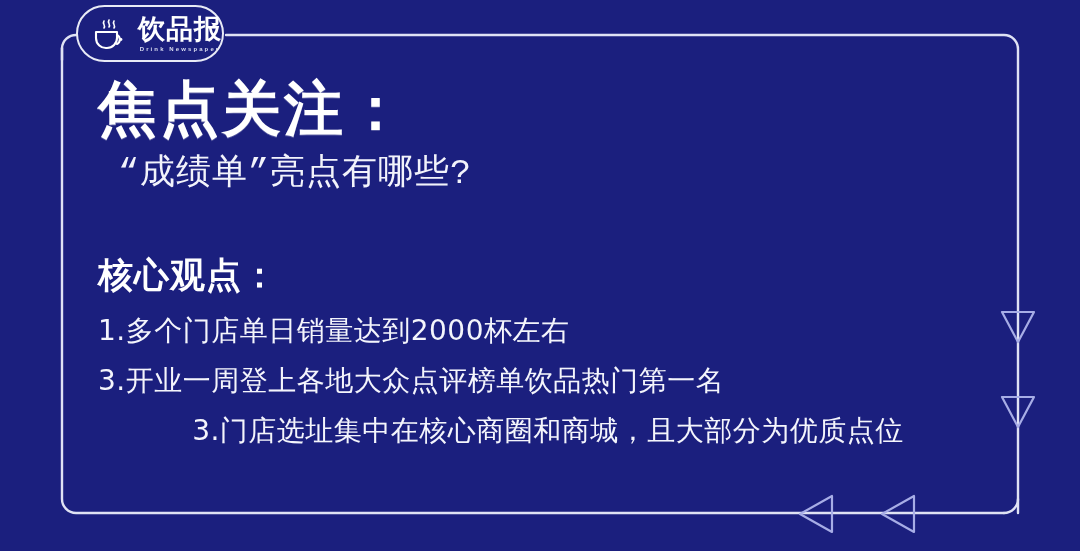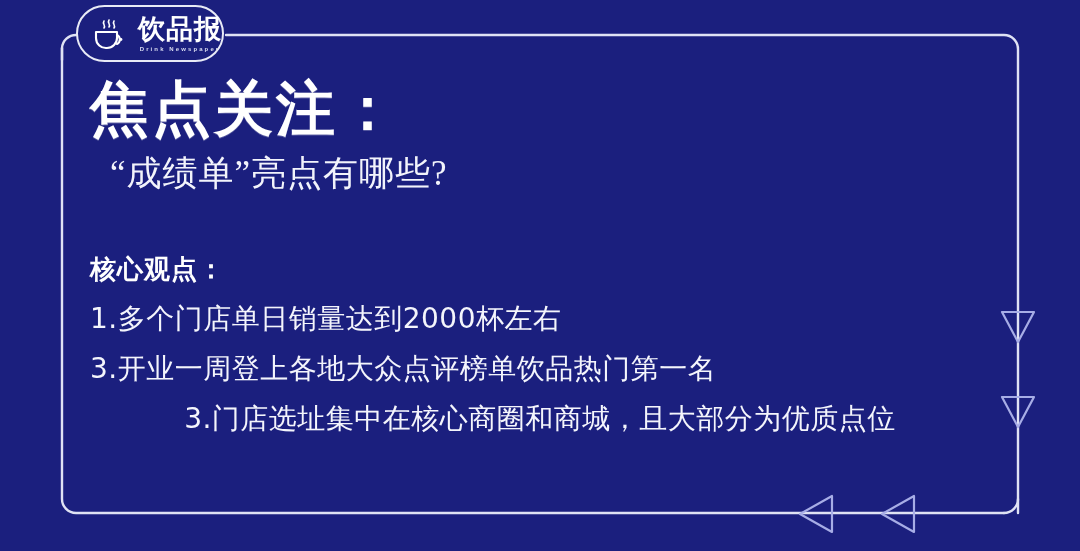--- a/index.html
+++ b/index.html
@@ -75,21 +75,21 @@
     letter-spacing: 2.1px;
     margin-top: 4px;
     font-weight: bold;
     white-space: nowrap;
     font-family: "Liberation Sans", sans-serif;
   }
 
   
   #content {
     position: absolute;
-    left: 90px;
+    left: 98px;
     top: 78px;
     width: 900px;
   }
 
   #headline {
     color: #ffffff;
     font-size: 59px;
     font-weight: bold;
     letter-spacing: 3px;
     line-height: 1.05;
@@ -98,26 +98,26 @@
     text-shadow: 0 1px 0 rgba(255,255,255,0.25);
   }
 
   #subhead {
     color: #f2f3fb;
     font-size: 35px;
     font-weight: 500;
     letter-spacing: 1px;
     margin: 14px 0 0 20px;
     line-height: 1.15;
-    font-family: Liberation Serif, serif;
+    font-family: Liberation Mono, monospace;
   }
 
   #points-title {
     color: #ffffff;
-    font-size: 26px;
+    font-size: 35px;
     font-weight: bold;
     letter-spacing: 1px;
     margin: 58px 0 0 0;
     font-family: Liberation Mono, monospace;
   }
 
   #points-list {
     list-style: none;
     margin: 18px 0 15px 0;
     padding: 0;

